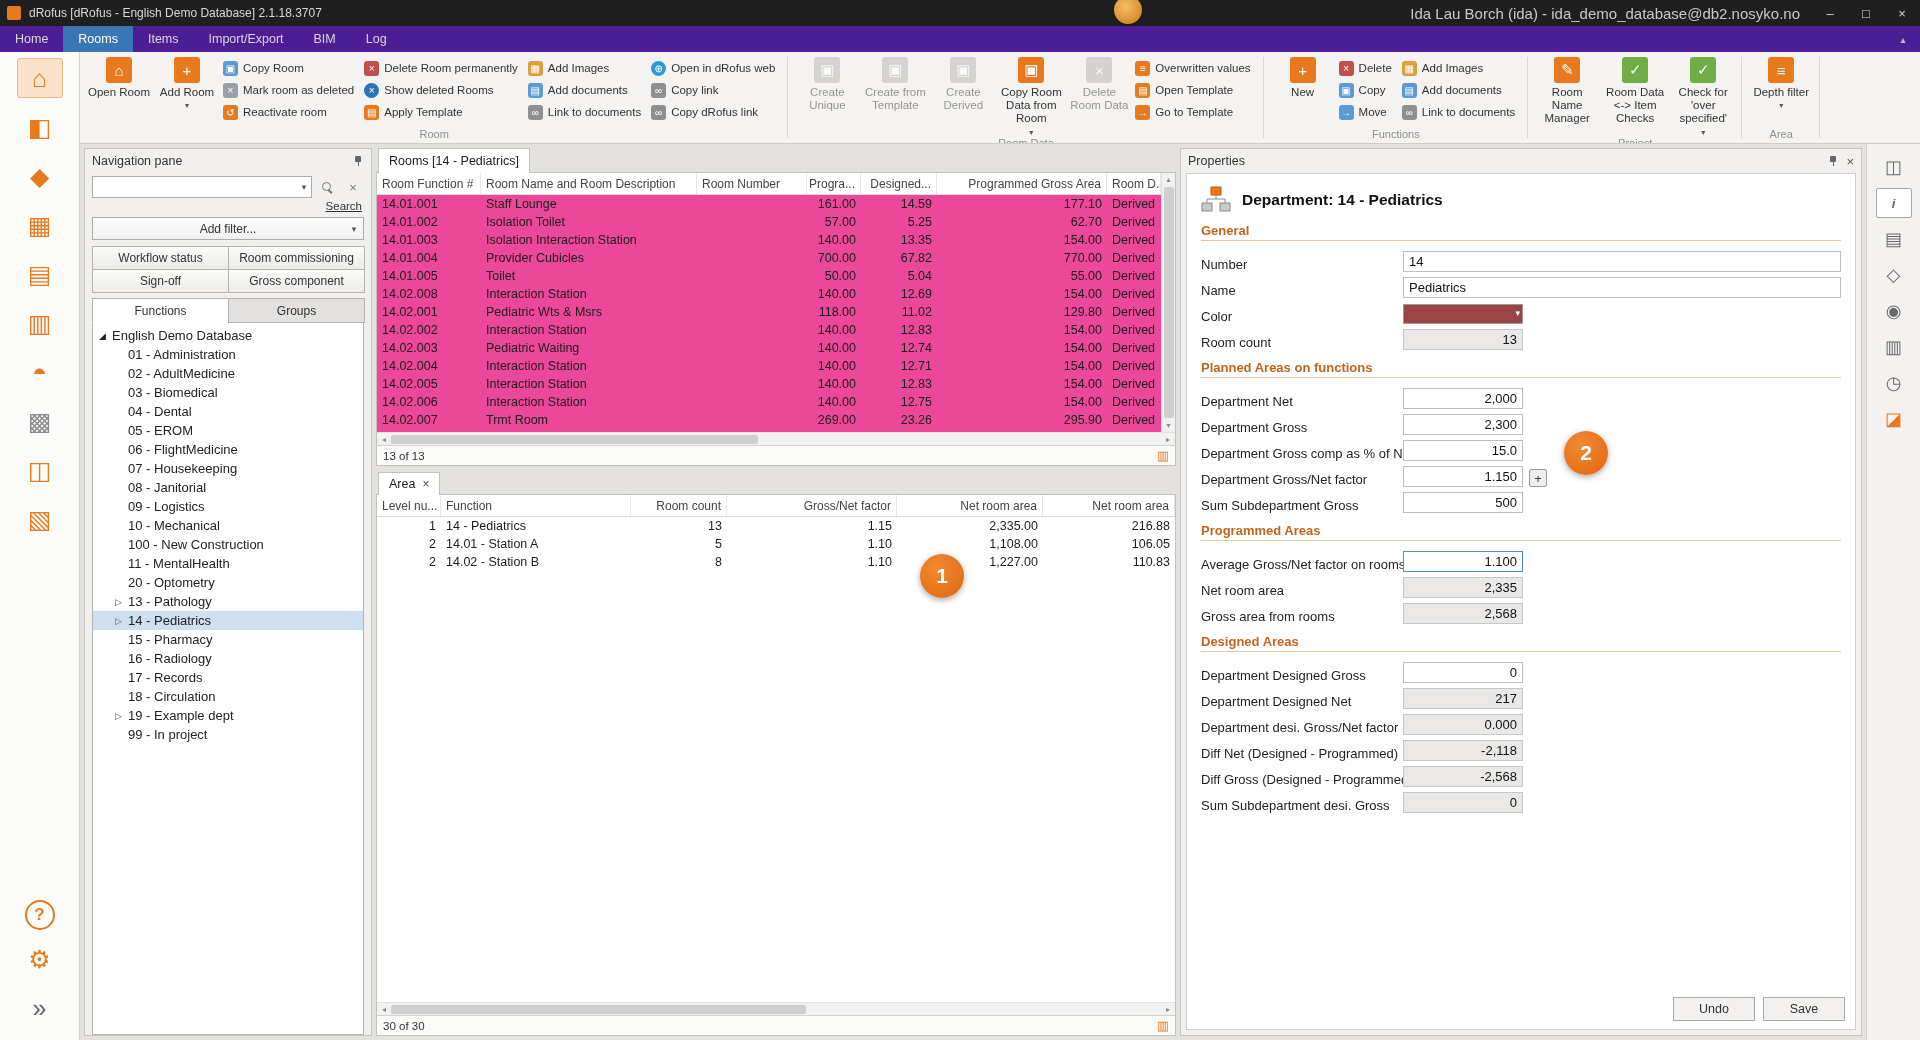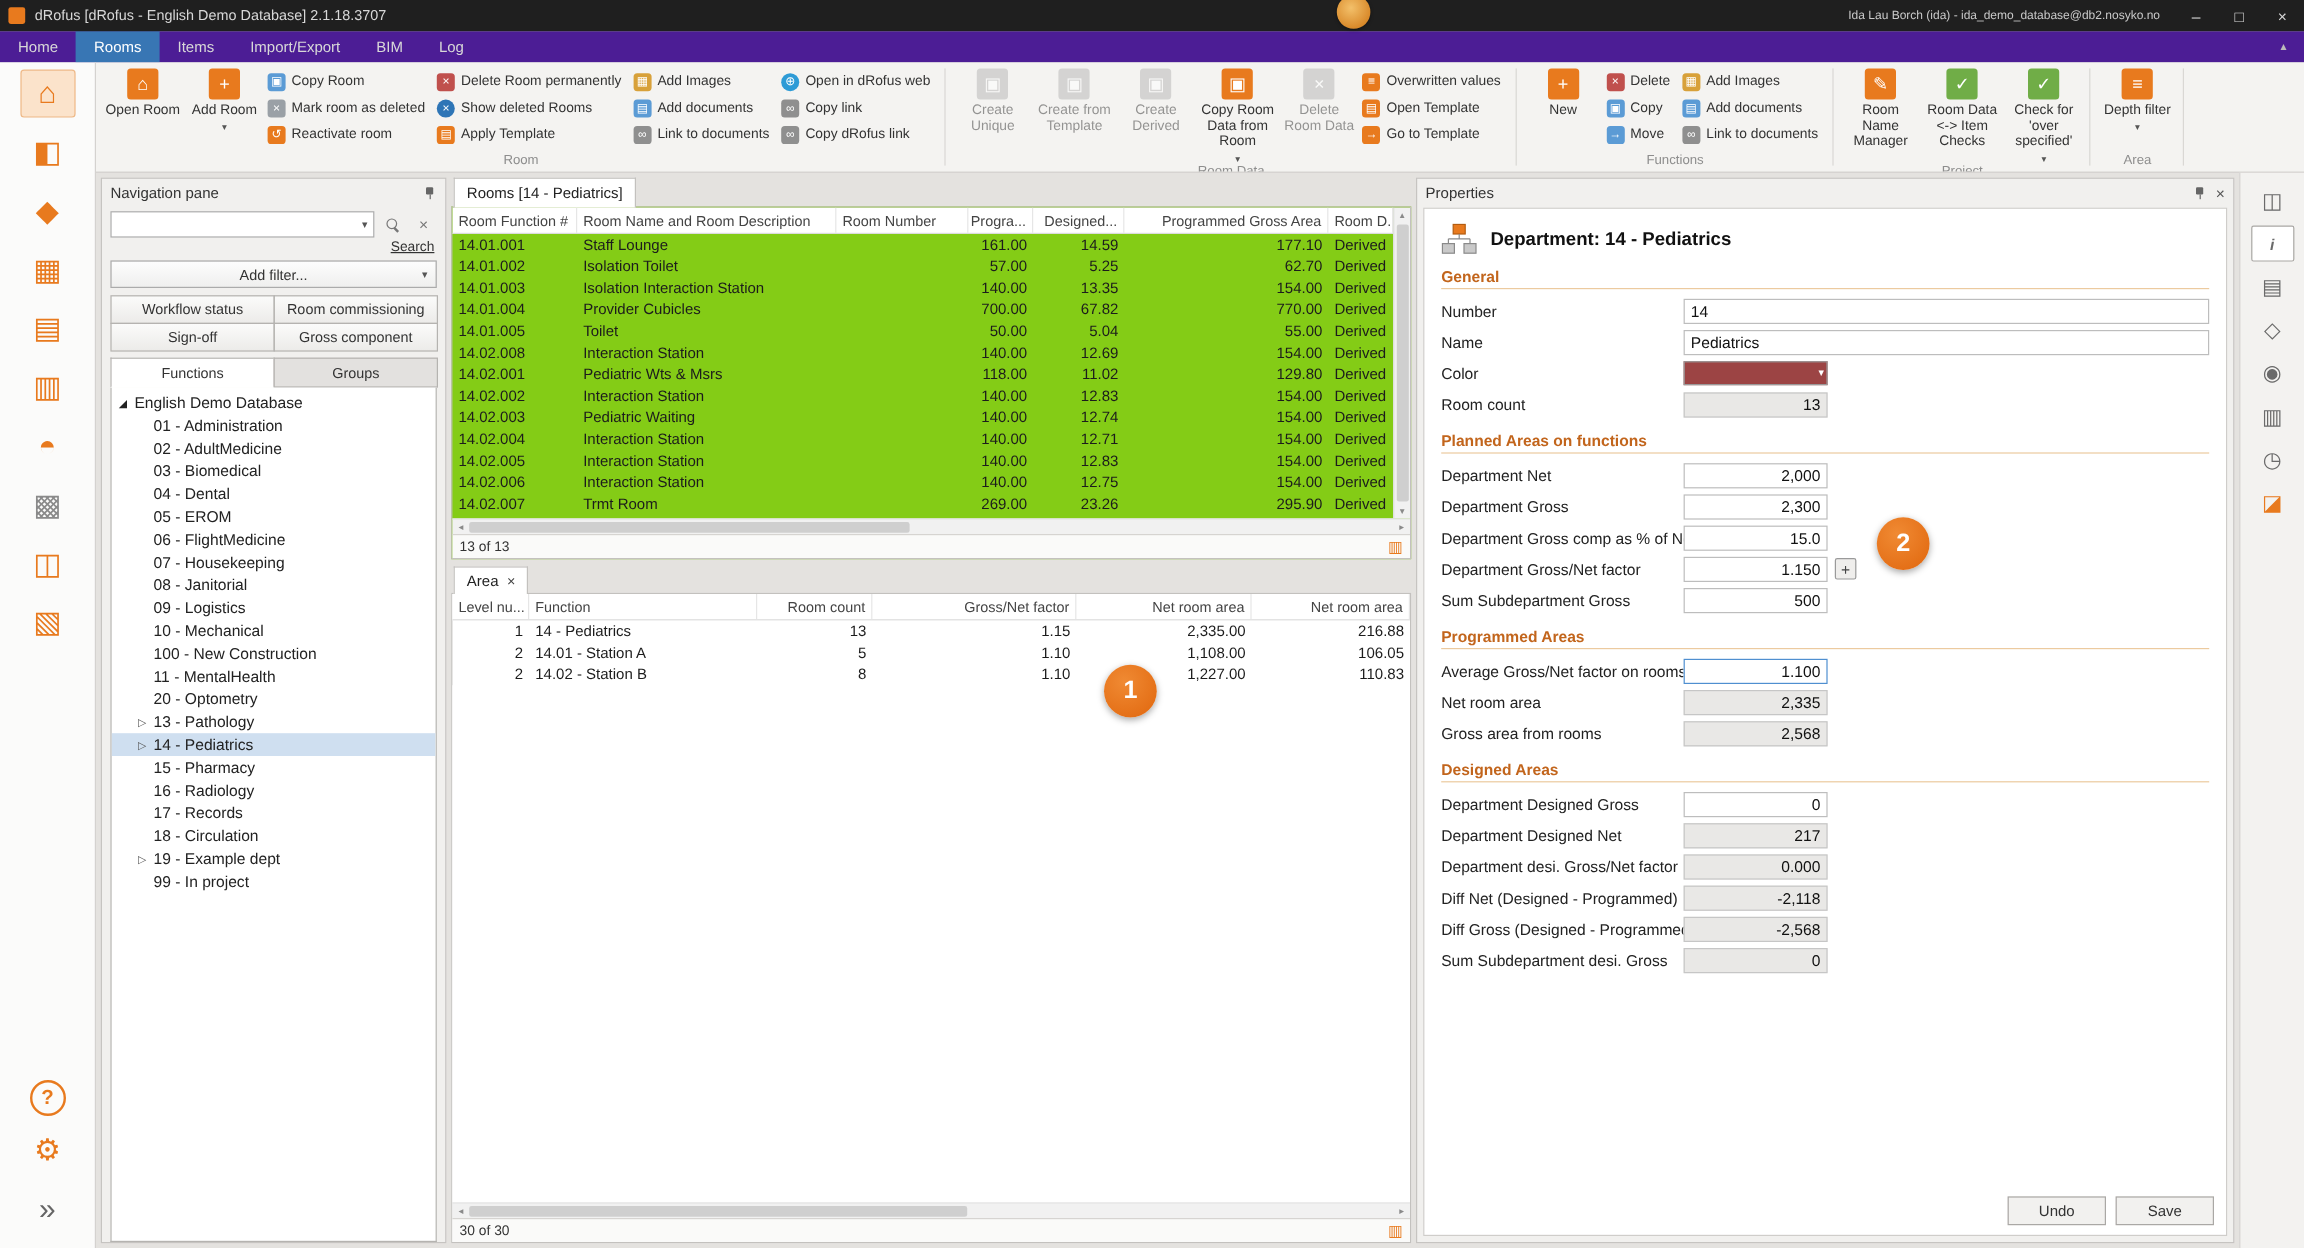--- a/index.html
+++ b/index.html
@@ -4,21 +4,21 @@
 <style>
   * { box-sizing: border-box; margin: 0; padding: 0; }
   html,body { width:1920px; height:1040px; overflow:hidden; }
   body { font-family:"Liberation Sans", sans-serif; background:#e4e2df; position:relative; font-size:12px; color:#222; }
 
   
   .titlebar { height:26px; background:#1f1f1f; color:#d8d8d8; display:flex; align-items:center; font-size:12px; position:relative; z-index:5;}
   .logo { width:14px; height:14px; background:#e87a1e; border-radius:2px; margin:0 8px 0 7px; flex:0 0 auto;}
   .title-text { white-space:nowrap; }
   .tspacer { flex:1; }
-  .user-text { font-size:10px; color:#c9c9c9; margin-right:12px; white-space:nowrap;}
+  .user-text { font-size:15px; color:#c9c9c9; margin-right:12px; white-space:nowrap;}
   .winbtn { width:36px; height:26px; display:flex; align-items:center; justify-content:center; color:#d8d8d8; font-size:13px; cursor:default;}
   .cursor-glow { position:absolute; left:1114px; top:-4px; width:28px; height:28px; border-radius:50%;
     background:radial-gradient(circle at 42% 38%, #f3c06a, #d98a2b 70%, #c67a20); box-shadow:0 1px 3px rgba(0,0,0,.4); z-index:60;}
 
   
   .tabsrow { height:26px; background:#4c1d95; display:flex; align-items:stretch; color:#d8d8d8; font-size:12.5px; }
   .tabs-list { display:flex; }
   .apptab { padding:0 15px; display:flex; align-items:center; cursor:default;}
   .apptab.active { background:#3876b4; color:#fff; }
   .collapse { margin-left:auto; width:34px; display:flex; align-items:center; justify-content:center; color:#bbb; font-size:10px;}
@@ -85,21 +85,21 @@
   .tree-row.selected { background:#cfdff0; }
   .expander { width:13px; font-size:9px; color:#555; flex:0 0 auto;}
   .tree-row.root .expander { color:#222; }
 
   
   .center { flex:1; margin:4px 2px; display:flex; flex-direction:column; min-width:0;}
   .doc-tabs { height:24px; display:flex; padding-left:2px;}
   .doc-tabs.small { height:22px; }
   .doc-tab { background:#fff; border:1px solid #c3c1be; border-bottom:none; padding:0 10px; font-size:12.5px; display:flex; align-items:center; gap:7px; margin-bottom:-1px; z-index:2;}
   .tab-close { color:#444; font-size:12px; }
-  .rooms-panel { height:294px; background:#84cc16; border:1px solid #c3c1be; display:flex; flex-direction:column;}
+  .rooms-panel { height:294px; background:#ec4899; border:1px solid #c3c1be; display:flex; flex-direction:column;}
   .rp-top { flex:1; display:flex; overflow:hidden;}
   .rp-grid { flex:1; overflow:hidden; }
   .grid-header { display:grid; height:22px; border-bottom:1px solid #dcdcdc; background:#fff; font-size:12px; color:#444;}
   .gh-cell { padding:0 5px; display:flex; align-items:center; border-right:1px solid #e6e6e6; overflow:hidden; white-space:nowrap;}
   .gh-cell.right { justify-content:flex-end; }
   .grid-row { display:grid; height:18px; font-size:12.5px; color:#1c1c1c;}
   .g-cell { padding:0 5px; overflow:hidden; white-space:nowrap; display:flex; align-items:center;}
   .g-cell.right { justify-content:flex-end; }
   .rooms-cols { grid-template-columns:104px 216px 110px 54px 76px 170px 1fr; }
   .area-cols  { grid-template-columns:64px 190px 96px 170px 146px 1fr; }
@@ -113,21 +113,21 @@
   .status-icon { color:#e87a1e; font-size:13px; }
   .area-panel { flex:1; display:flex; flex-direction:column; margin-top:6px; min-height:0;}
   .area-box { flex:1; background:#fff; border:1px solid #c3c1be; display:flex; flex-direction:column; min-height:0;}
   .filler { flex:1; background:#fff; }
 
   
   .props { width:682px; margin:4px 4px 4px 2px; background:#f1f0ee; border:1px solid #c6c4c1; display:flex; flex-direction:column;}
   .props-body { flex:1; background:#fff; border:1px solid #cfcdca; margin:0 5px 5px 5px; position:relative; padding:10px 14px; overflow:hidden;}
   .props-title-row { display:flex; align-items:center; gap:11px; font-size:15.5px; font-weight:bold; color:#111; margin:2px 0 8px 0;}
   .sec-title { color:#c2651c; font-weight:bold; font-size:13px; border-bottom:1px solid #ecca9f; padding-bottom:2px; margin:10px 0 5px 0;}
-  .prop-row { display:flex; align-items:center; height:26px; font-size:13px; color:#222;}
+  .prop-row { display:flex; align-items:flex-end; height:26px; font-size:13px; color:#222;}
   .prop-label { flex:0 0 202px; white-space:nowrap; overflow:hidden;}
   .prop-input { height:21px; border:1px solid #bdbdbd; font-size:13px; padding:0 5px; font-family:inherit; color:#111; background:#fff;}
   .prop-input.wide { width:452px; }
   .prop-input.num { width:120px; text-align:right; }
   .prop-input.ro { background:#e9e8e6; border-color:#c6c6c6; }
   .prop-input.hl { border-color:#4f8fd0; }
   .swatch { width:120px; height:20px; border:1px solid #9a9a9a; position:relative;}
   .sw-arrow { position:absolute; right:2px; top:3px; font-size:9px; color:#fff;}
   .plusbtn { margin-left:6px; width:18px; height:18px; border:1px solid #9a9a9a; background:#efeeec; border-radius:2px; display:inline-flex; align-items:center; justify-content:center; font-size:13px; color:#444;}
   .props-buttons { position:absolute; right:10px; bottom:8px; display:flex; gap:8px;}

